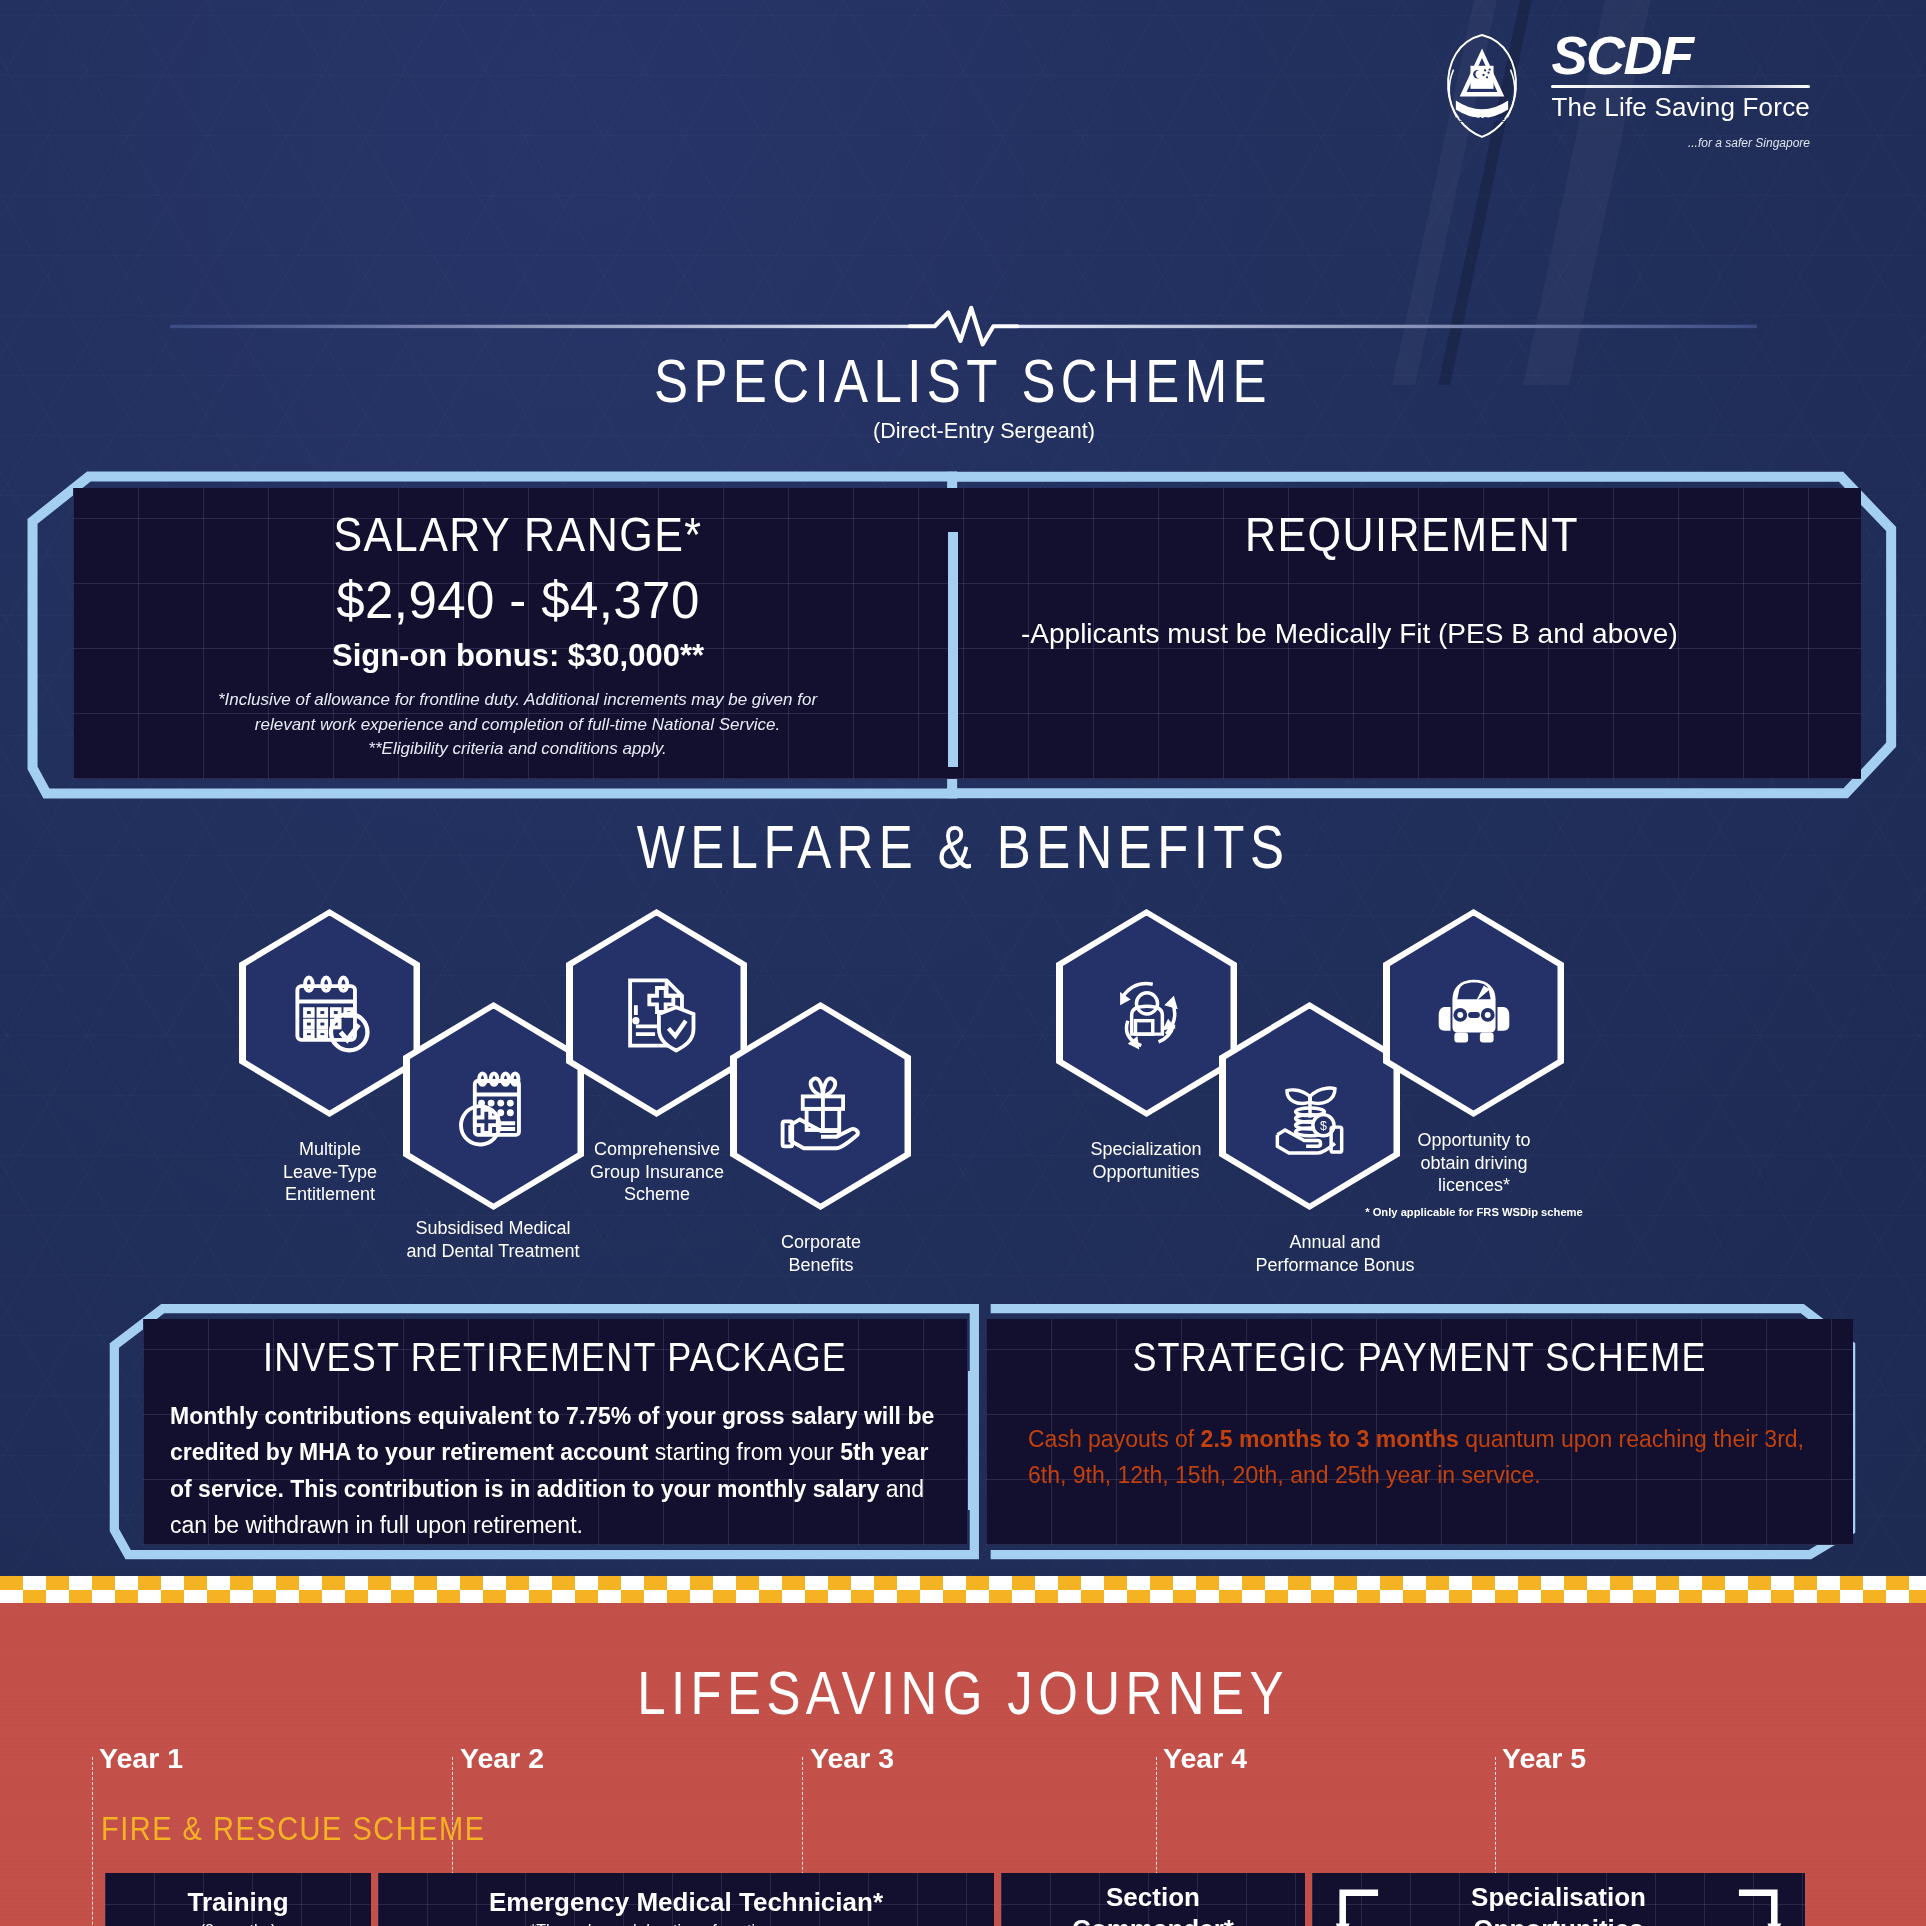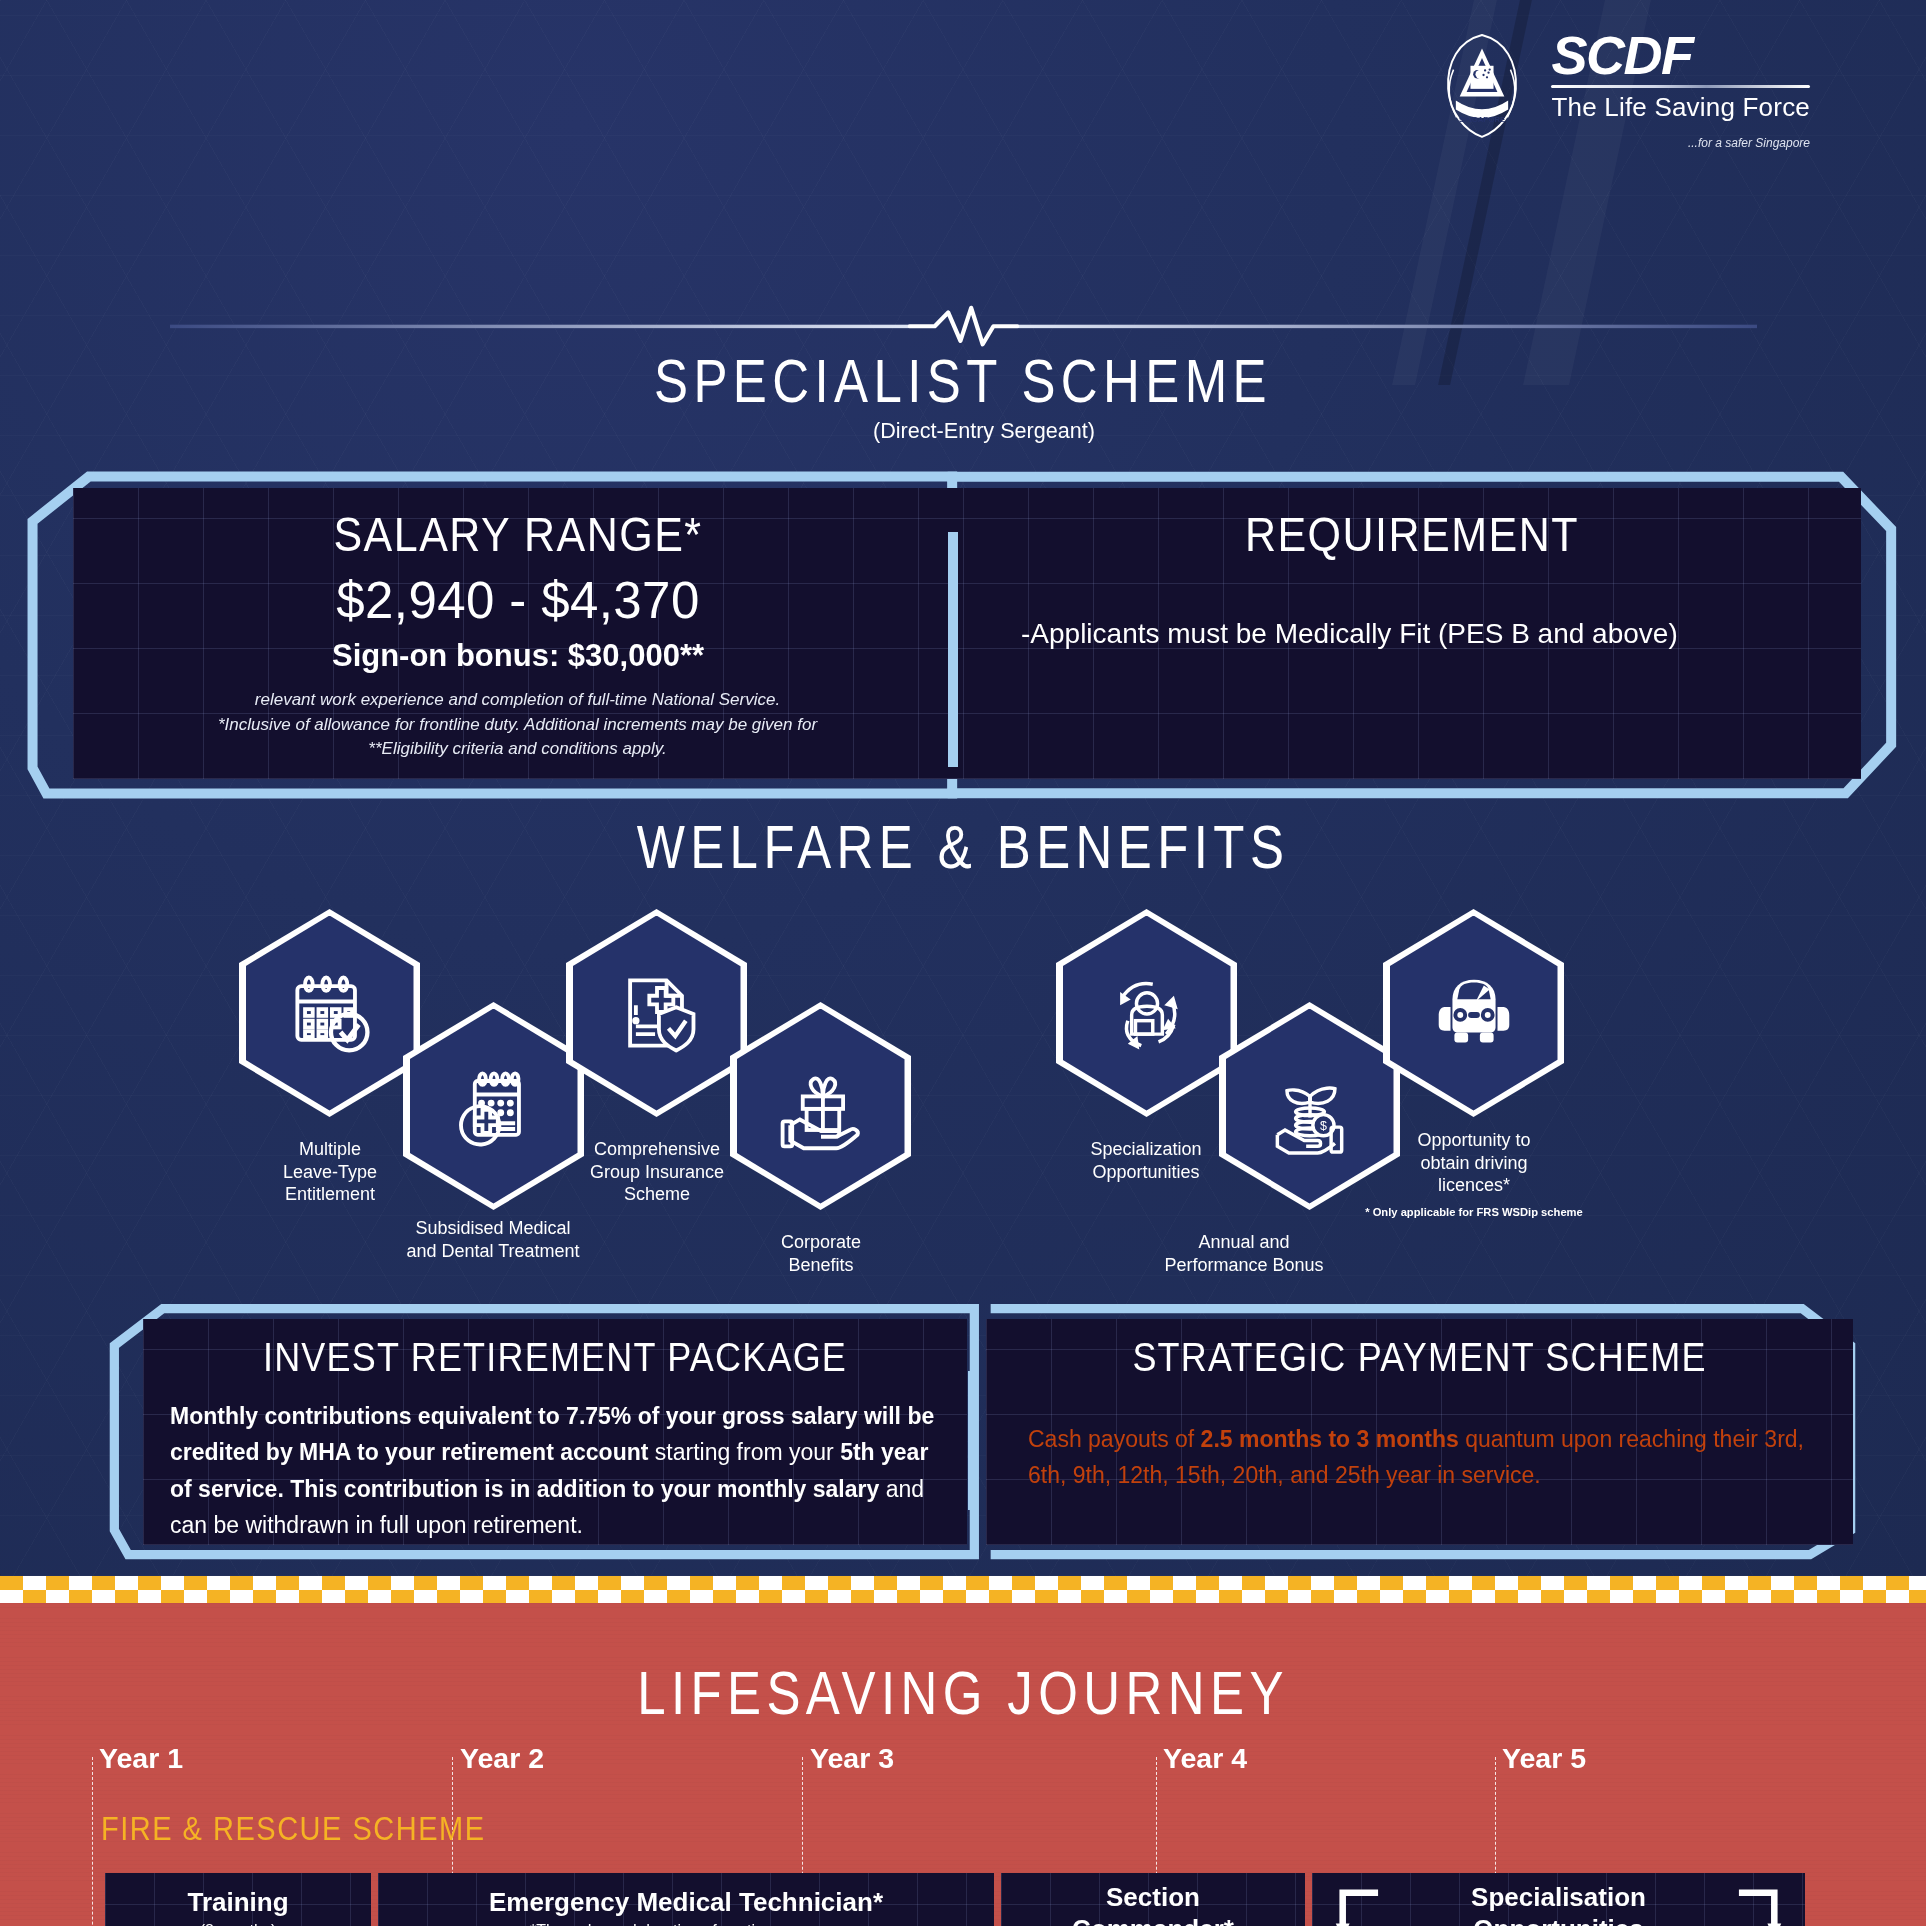--- a/index.html
+++ b/index.html
@@ -207,22 +207,22 @@
     <svg style="position:absolute;left:940px;top:475px;" width="955" height="320" viewBox="0 0 2480 830">
       <path d="M20 4 H2340 L2470 140 V700 L2352 826 H20" fill="none" stroke="#a5cff0" stroke-width="26"></path>
     </svg>
 
     <div class="panel-body" style="left:73px;top:488px;width:890px;height:291px;">
       <div class="panel-grid"></div>
       <div class="p-title" style="position:absolute;left:0;top:18.5px;width:100%;">SALARY RANGE*</div>
       <div class="p-big" style="position:absolute;left:0;top:83px;width:100%;">$2,940 - $4,370</div>
       <div class="p-bold" style="position:absolute;left:0;top:150px;width:100%;">Sign-on bonus: $30,000**</div>
       <div class="p-note" style="position:absolute;left:46px;top:200px;width:797px;">
+        <div>*Inclusive of allowance for frontline duty. Additional increments may be given for</div>
         <div>relevant work experience and completion of full-time National Service.</div>
-        <div>*Inclusive of allowance for frontline duty. Additional increments may be given for</div>
         <div>**Eligibility criteria and conditions apply.</div>
       </div>
     </div>
 
     <div class="panel-body" style="left:963px;top:488px;width:898px;height:291px;">
       <div class="panel-grid"></div>
       <div class="p-title" style="position:absolute;left:0;top:18.5px;width:100%;">REQUIREMENT</div>
       <div class="p-req" style="position:absolute;left:58px;top:123px;width:809px;">
         <div>-Applicants must be Medically Fit (PES B and above)</div>
       </div>
@@ -363,21 +363,21 @@
             </g>
             <circle cx="64" cy="70" r="11" fill="#25326a"></circle>
             <text x="64" y="75" font-size="13" fill="#fff" text-anchor="middle" font-family="Liberation Sans, sans-serif" stroke="none">$</text>
             <path d="M16 80 l8 -5 l20 11 h14 c4 0 4 6 0 6 H46"></path>
             <path d="M16 80 v12 l12 7 h30 c6 0 18 -10 18 -10"></path>
             <rect x="72" y="72" width="11" height="26" rx="2"></rect>
           </g>
         </svg>
       </div>
     </div>
-    <div class="hex-label" style="left: 1136px; top: 1231px; white-space: pre-line;">Annual and
+    <div class="hex-label" style="left: 1227px; top: 1231px; white-space: pre-line;">Annual and
 Performance Bonus</div>
 
     <div class="hex" style="left:1383px;top:909px;">
       <div class="hex-in">
         <svg width="98" height="98" viewBox="0 0 100 100">
           <g fill="#fff">
             <path d="M28 36 c0 -12 8 -20 22 -20 c14 0 22 8 22 20 v28 c0 4 -2 6 -6 6 H34 c-4 0 -6 -2 -6 -6 Z"></path>
             <path d="M20 44 c-4 0 -6 4 -6 8 v10 c0 4 2 6 6 6 h6 V44Z"></path>
             <path d="M80 44 c4 0 6 4 6 8 v10 c0 4 -2 6 -6 6 h-6 V44Z"></path>
             <rect x="30" y="70" width="14" height="10" rx="3"></rect>

